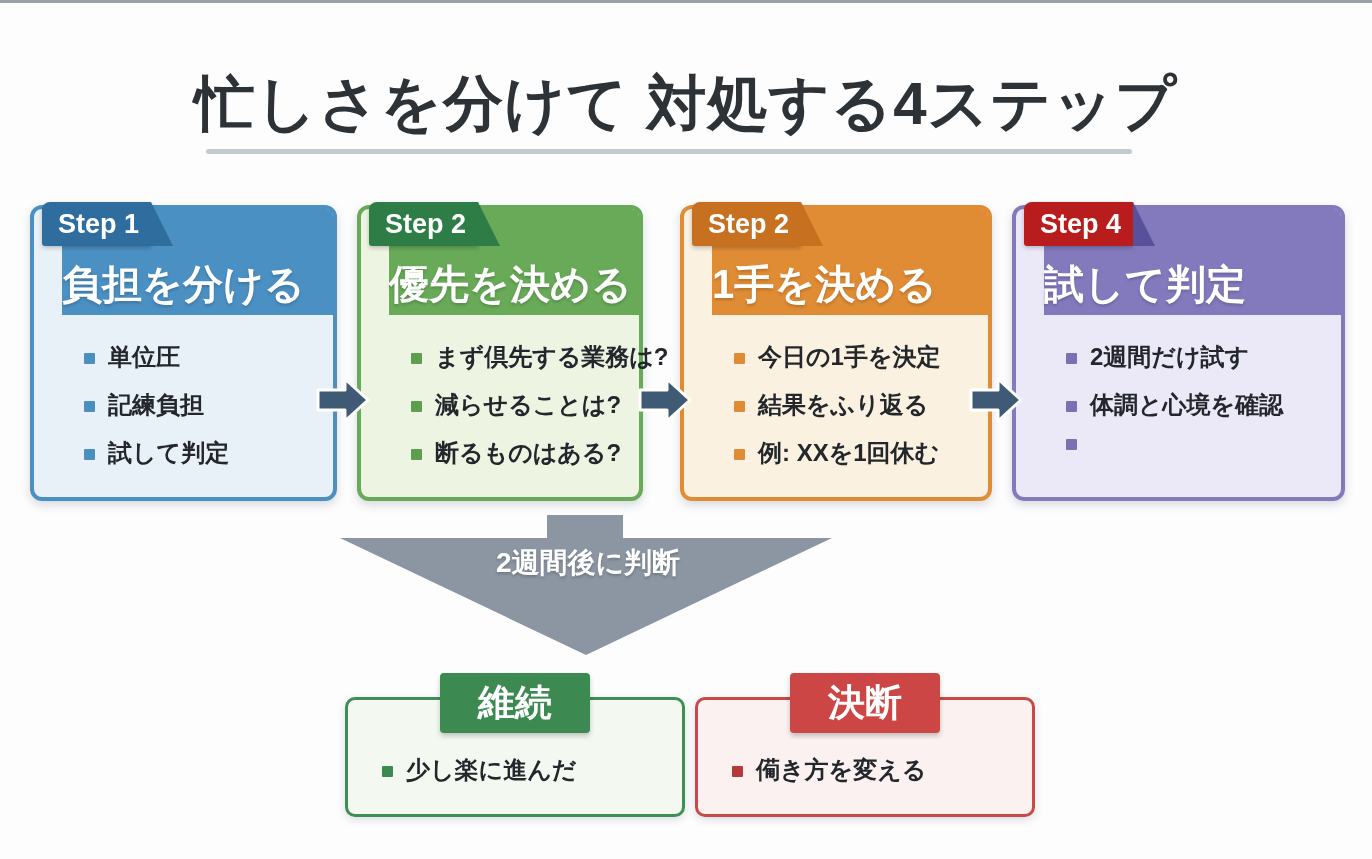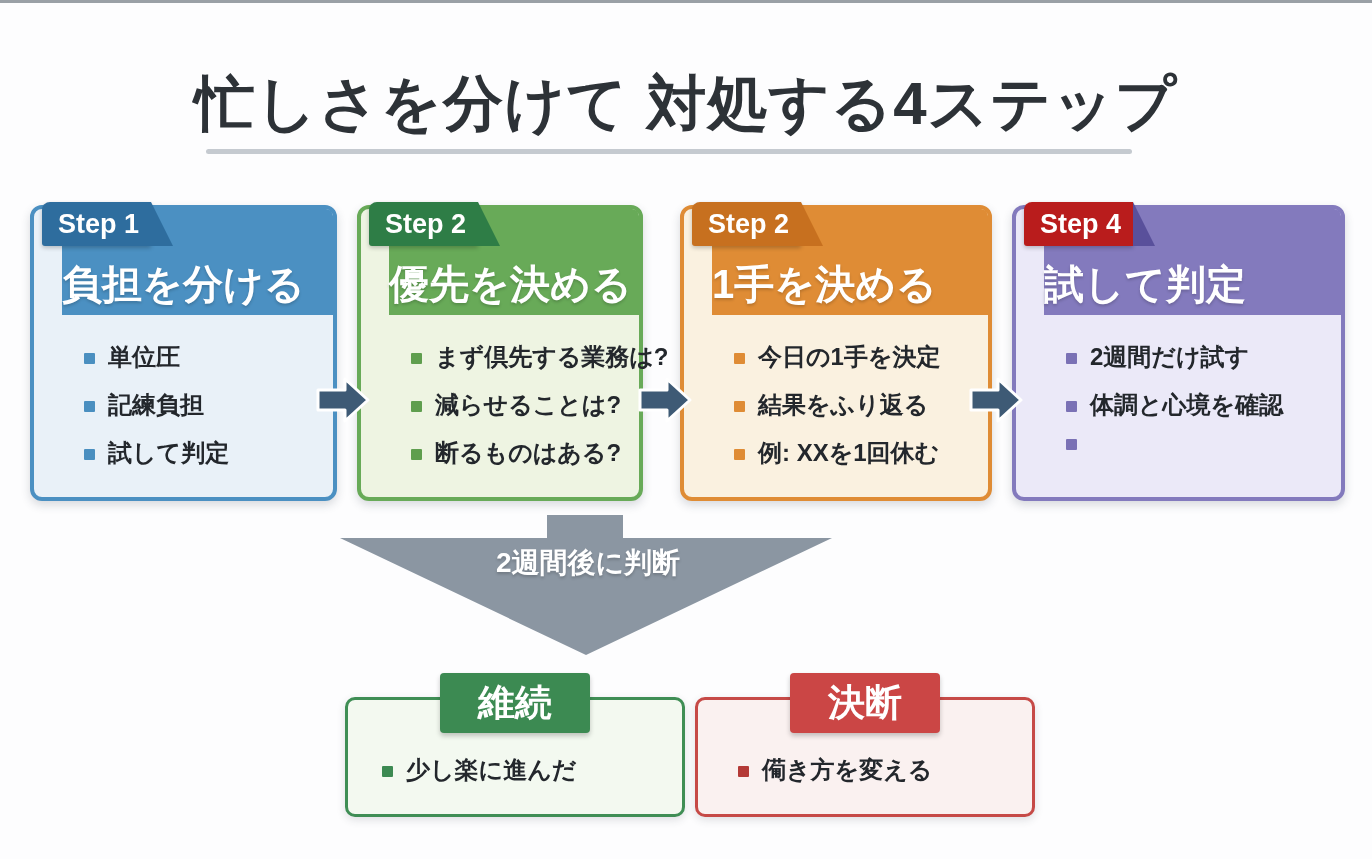--- a/index.html
+++ b/index.html
@@ -195,20 +195,20 @@
   </div>
 
   <section class="outcome" style="left: 345px; border-color: rgb(63, 142, 85); background-color: rgb(243, 249, 240);">
     <div class="outcome-header" style="background-color: rgb(60, 138, 82);">維続</div>
     <div class="bullet">
       <span class="marker" style="background-color: rgb(60, 138, 82);"></span>
       <span class="bullet-text">少し楽に進んだ</span>
     </div>
   </section>
 
-  <section class="outcome" style="left: 695px; border-color: rgb(198, 74, 71); background-color: rgb(250, 241, 240); padding-left: 6px;">
+  <section class="outcome" style="left: 695px; border-color: rgb(198, 74, 71); background-color: rgb(250, 241, 240);">
     <div class="outcome-header" style="background-color: rgb(203, 70, 69);">決断</div>
     <div class="bullet">
       <span class="marker" style="background-color: rgb(180, 58, 55);"></span>
       <span class="bullet-text">僃き方を変える</span>
     </div>
   </section>
 </div>
 
 </body></html>

